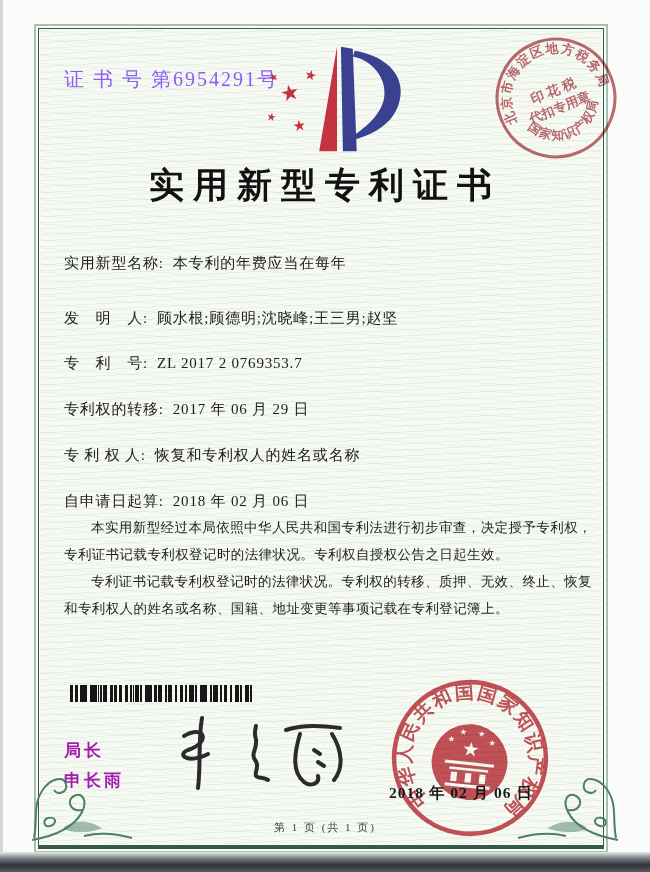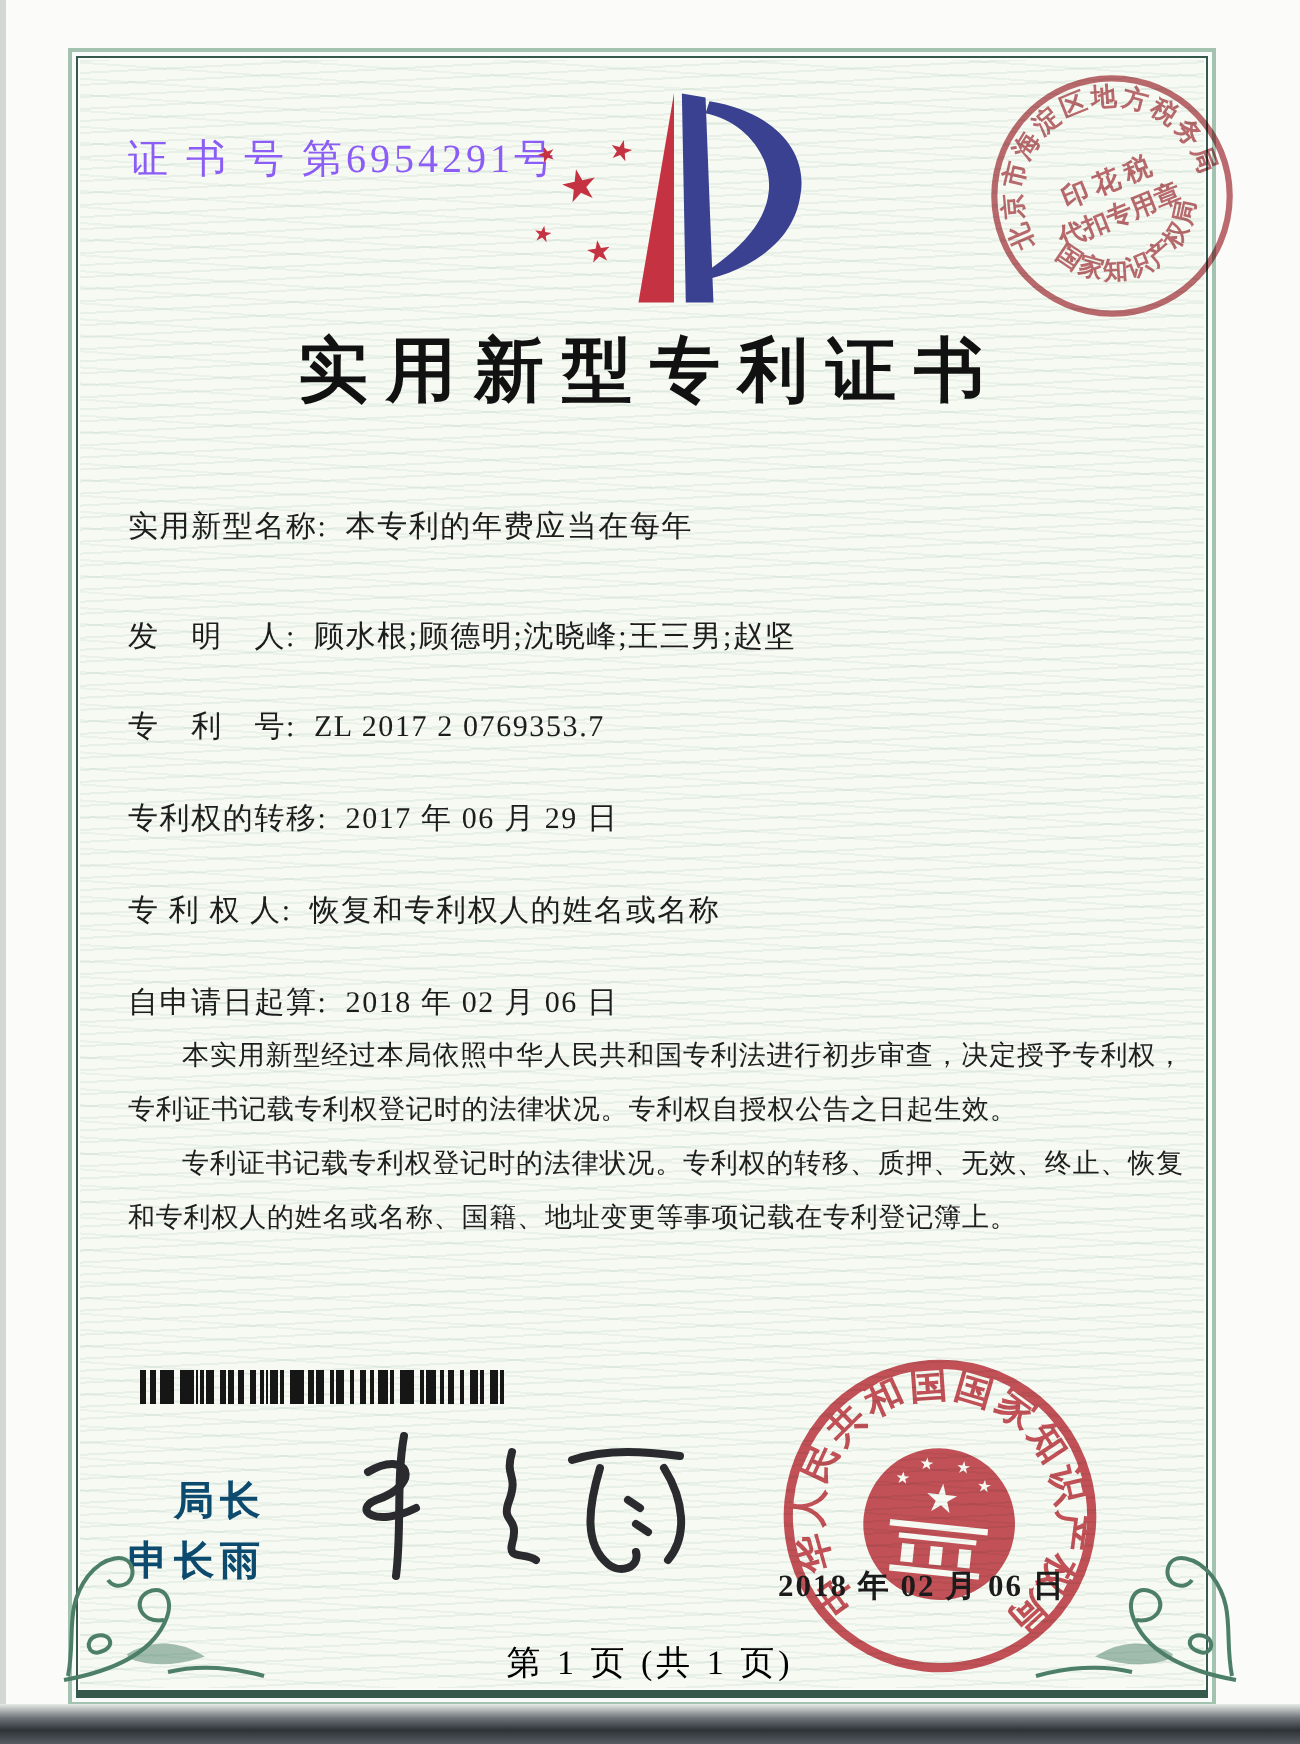--- a/index.html
+++ b/index.html
@@ -47,37 +47,37 @@
   .barcode{
     position:absolute;left:70px;top:685px;width:182px;height:17px;z-index:3;
     background:
       repeating-linear-gradient(90deg,#161616 0 2px,transparent 2px 5px),
       repeating-linear-gradient(90deg,#161616 0 1px,transparent 1px 7px),
       repeating-linear-gradient(90deg,#161616 0 3px,transparent 3px 11px);
   }
   .director-block{
     position:absolute;left:64px;top:736px;z-index:3;
     font-family:"Liberation Sans","DejaVu Sans",sans-serif;
-    font-size:20px;font-weight:600;color:#0c4a6e;letter-spacing:3px;line-height:30px;text-align:right;
+    font-size:17px;font-weight:600;color:#a21caf;letter-spacing:3px;line-height:30px;
   }
   .signature{position:absolute;left:168px;top:706px;width:192px;height:90px;z-index:4;}
   .seal{
     position:absolute;left:388px;top:676px;width:164px;height:164px;
     transform:rotate(6deg);opacity:.88;z-index:4;mix-blend-mode:multiply;
   }
   .seal-date{
     position:absolute;left:389px;top:783px;z-index:6;
     font-size:15.5px;font-weight:700;letter-spacing:1px;color:#1b1b1b;white-space:nowrap;
   }
   .flourish{position:absolute;top:748px;width:112px;height:98px;z-index:5;}
   .flourish-left{left:24px;}
   .flourish-right{left:514px;transform:scaleX(-1);}
   .footer{
     position:absolute;left:0;right:0;top:820px;text-align:center;
-    font-size:17px;letter-spacing:2px;color:#000000;z-index:3;
+    font-size:11px;letter-spacing:2px;color:#404040;z-index:3;
   }
   .photo-bottom-shadow{
     position:absolute;left:0;right:0;top:852px;height:20px;z-index:7;
     background:linear-gradient(180deg,#e7ebe7 0%,#6d7378 35%,#2e3338 65%,#565c61 100%);
   }
   svg text{font-family:"Liberation Serif","DejaVu Serif",serif;}
 </style>
 </head>
 <body>
 

